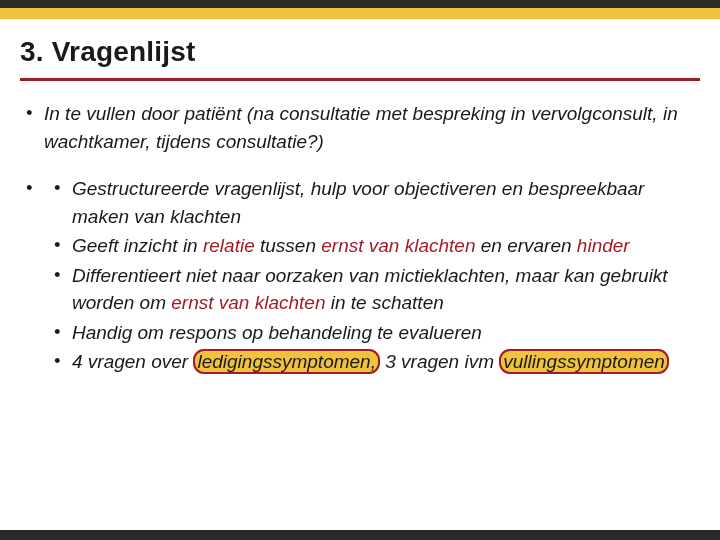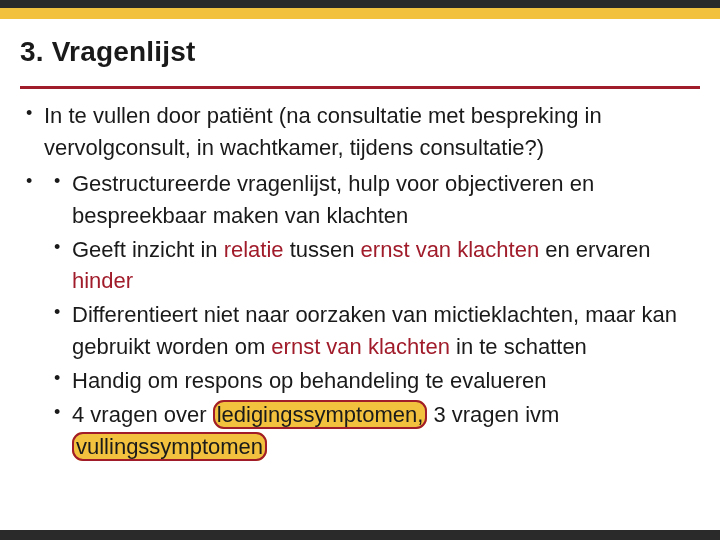--- a/index.html
+++ b/index.html
@@ -2,26 +2,26 @@
 <html><head>
 <meta charset="utf-8">
 <style>
   * { margin: 0; padding: 0; box-sizing: border-box; }
   html, body { width: 720px; height: 540px; font-family: Verdana, Geneva, sans-serif; background: #fff; }
   .slide { width: 720px; height: 540px; position: relative; background: #fff; }
   .top-bars { position: absolute; top: 0; left: 0; right: 0; }
   .bar-dark { height: 8px; background: #2a2a2a; }
   .bar-gold { height: 11px; background: #f2c23e; }
   .title-block { position: absolute; top: 36px; left: 20px; right: 20px; }
-  .title { font-size: 28px; font-weight: 700; color: #1a1a1a; padding-bottom: 18px; border-bottom: 3px solid #a11c2b; letter-spacing: 0.2px; }
-  .content { position: absolute; top: 100px; left: 22px; right: 18px; color: #1a1a1a; font-size: 22px; line-height: 1.45; }
+  .title { font-size: 28px; font-weight: 700; color: #1a1a1a; padding-bottom: 10px; border-bottom: 3px solid #a11c2b; letter-spacing: 0.2px; }
+  .content { position: absolute; top: 100px; left: 22px; right: 18px; color: #1a1a1a; font-size: 19px; line-height: 1.45; font-style: italic; }
   ul.top { list-style: none; }
   ul.top > li { position: relative; padding-left: 22px; margin-bottom: 2px; }
   ul.top > li::before { content: "•"; position: absolute; left: 4px; top: 0; color: #1a1a1a; font-size: 18px; }
-  ul.sub { list-style: none; margin-top: 4px; }
+  ul.sub { list-style: none; margin-top: 20px; }
   ul.sub > li { position: relative; padding-left: 28px; margin-bottom: 2px; }
   ul.sub > li::before { content: "•"; position: absolute; left: 10px; top: 0; color: #1a1a1a; font-size: 18px; }
   .hl-red { color: #a11c2b; }
   .hl-box { background: #f2c23e; border: 2px solid #a11c2b; border-radius: 11px; padding: 0 2px; display: inline; }
   .bottom-bar { position: absolute; bottom: 0; left: 0; right: 0; height: 10px; background: #2a2a2a; }
 </style>
 </head>
 <body>
 
 <div class="slide">

